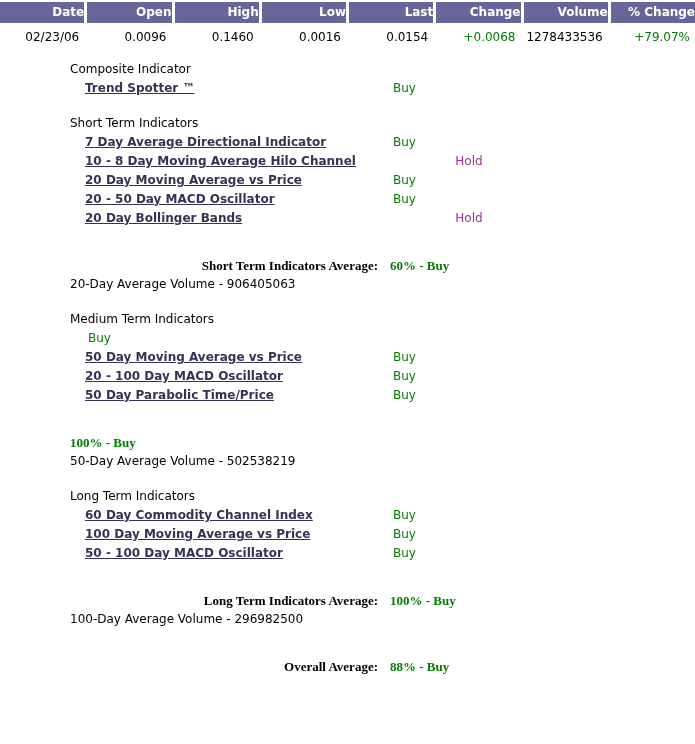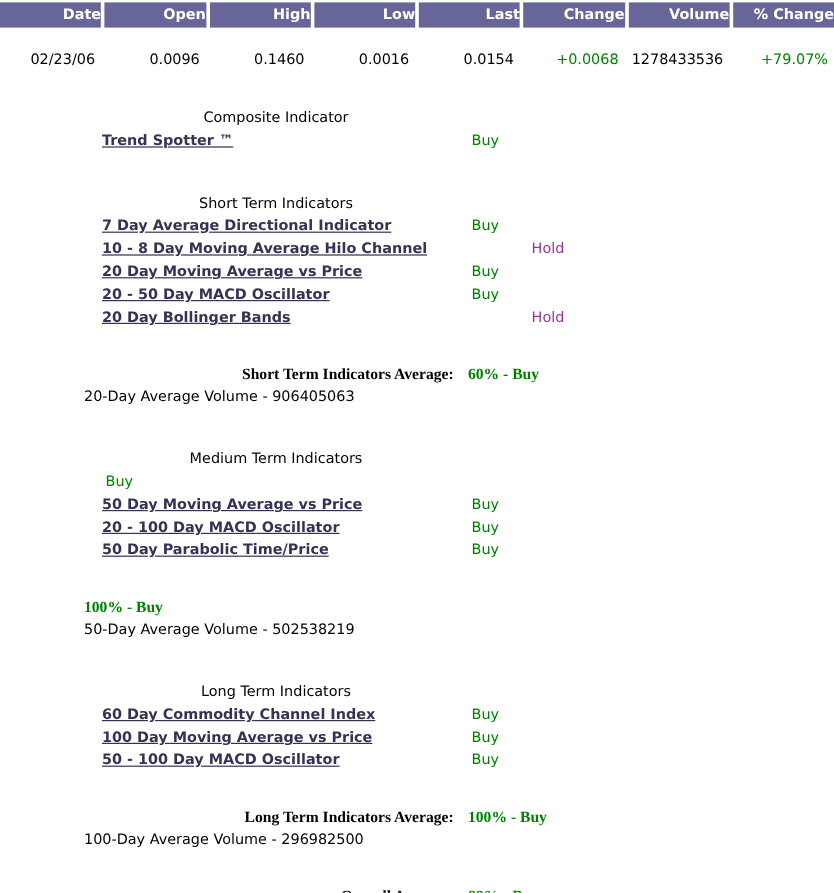--- a/index.html
+++ b/index.html
@@ -26,50 +26,49 @@
   .qt-header { display: flex; gap: 3px; margin-top: 2px; }
   .qt-th {
     flex: 1 1 0;
     background: var(--header-bg);
     color: var(--header-text);
     font-weight: bold;
     text-align: right;
     padding: 3px 0 4px 0;
     white-space: nowrap;
   }
-  .qt-row { display: flex; gap: 3px; margin-top: 19px; }
+  .qt-row { display: flex; gap: 3px; margin-top: 7px; }
   .qt-td { flex: 1 1 0; text-align: right; padding-right: 5px; white-space: nowrap; }
   .green { color: var(--buy-green); }
 
   
   .main { margin-left: 70px; margin-top: 6px; }
 
   .section-heading {
     width: 320px;
-    text-align: center;
-    margin-top: 33px;
+    margin-top: 16px;
     line-height: 19px;
   }
 
   .ind-row {
     display: grid;
     grid-template-columns: 15px 305px 50px 55px 1fr;
     line-height: 19px;
     align-items: baseline;
   }
   .ind-link {
     color: var(--link-color);
     text-decoration: underline;
     justify-self: start;
     white-space: nowrap;
     font-weight: bold;
   }
   .sig { padding-left: 3px; white-space: nowrap; }
   .sig.buy { color: var(--buy-green); }
-  .sig.hold { color: var(--hold-purple); }
+  .sig.hold { color: var(--hold-purple); text-align: center; }
 
   .avg-row {
     display: grid;
     grid-template-columns: 320px 1fr;
     margin-top: 28px;
     line-height: 19px;
     font-weight: bold;
     font-size: 13px;
     font-family: Liberation Serif, serif;
   }

